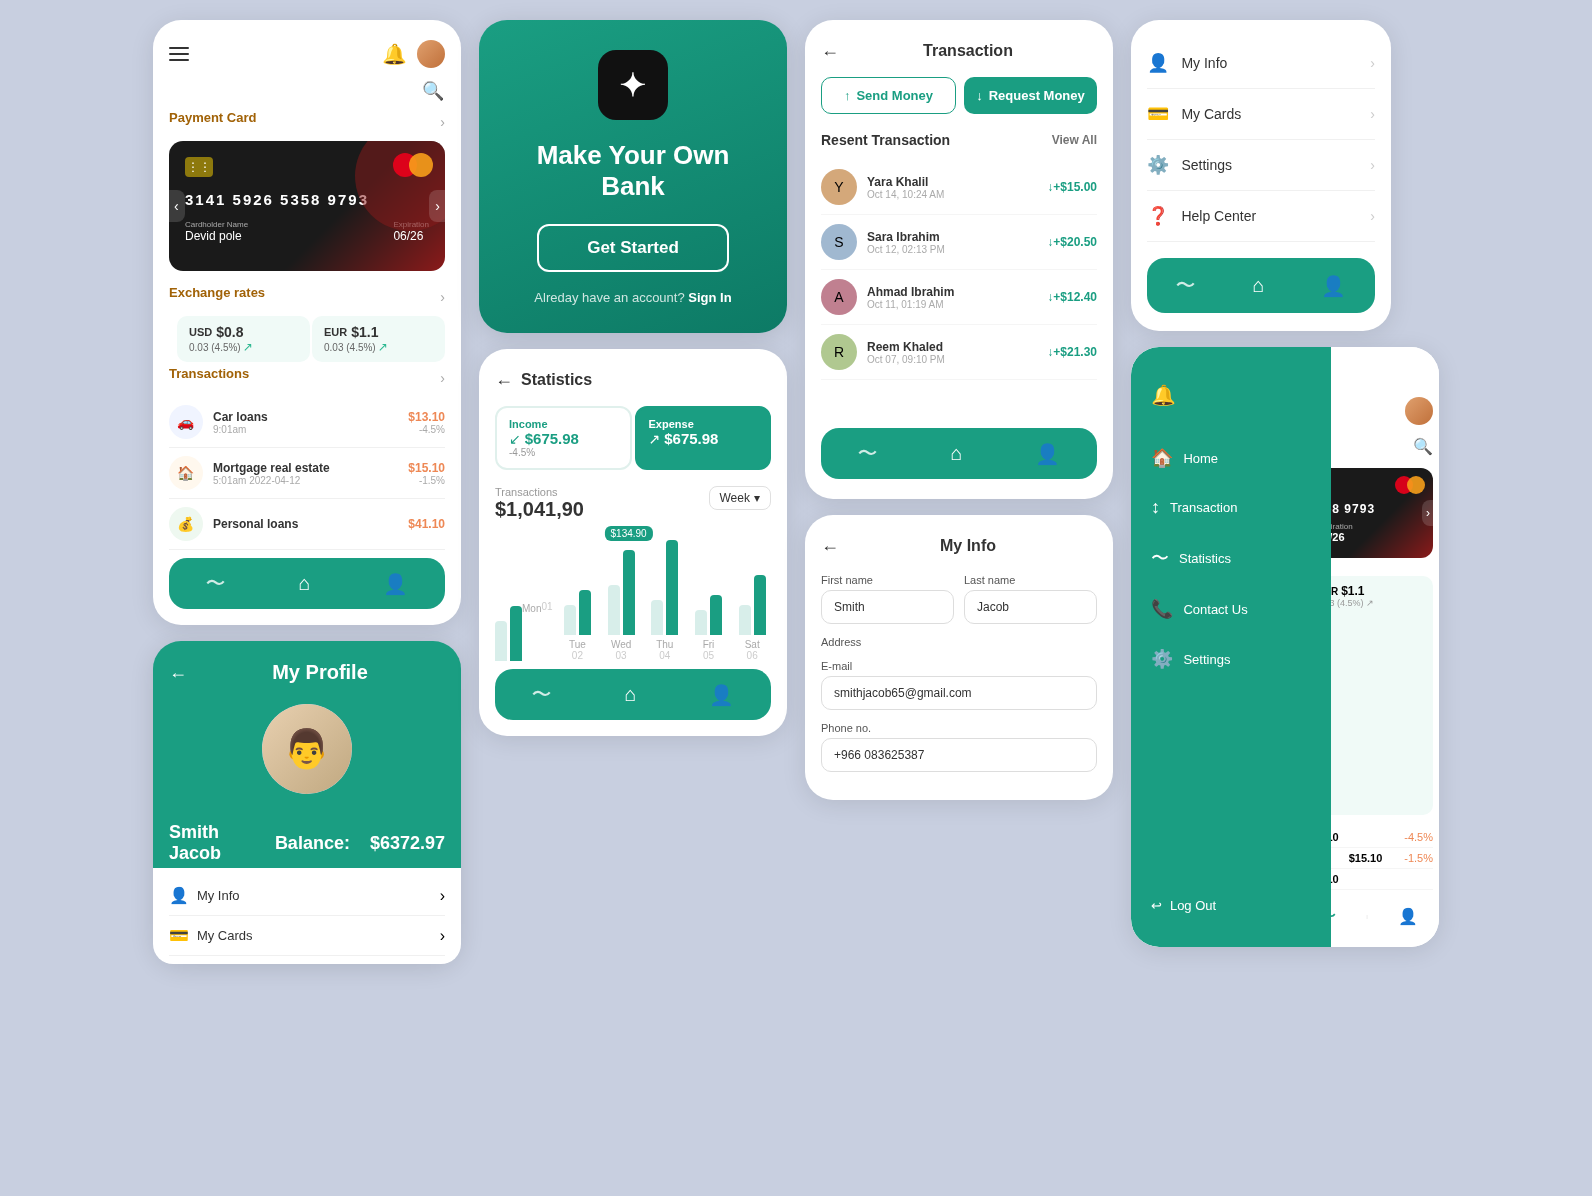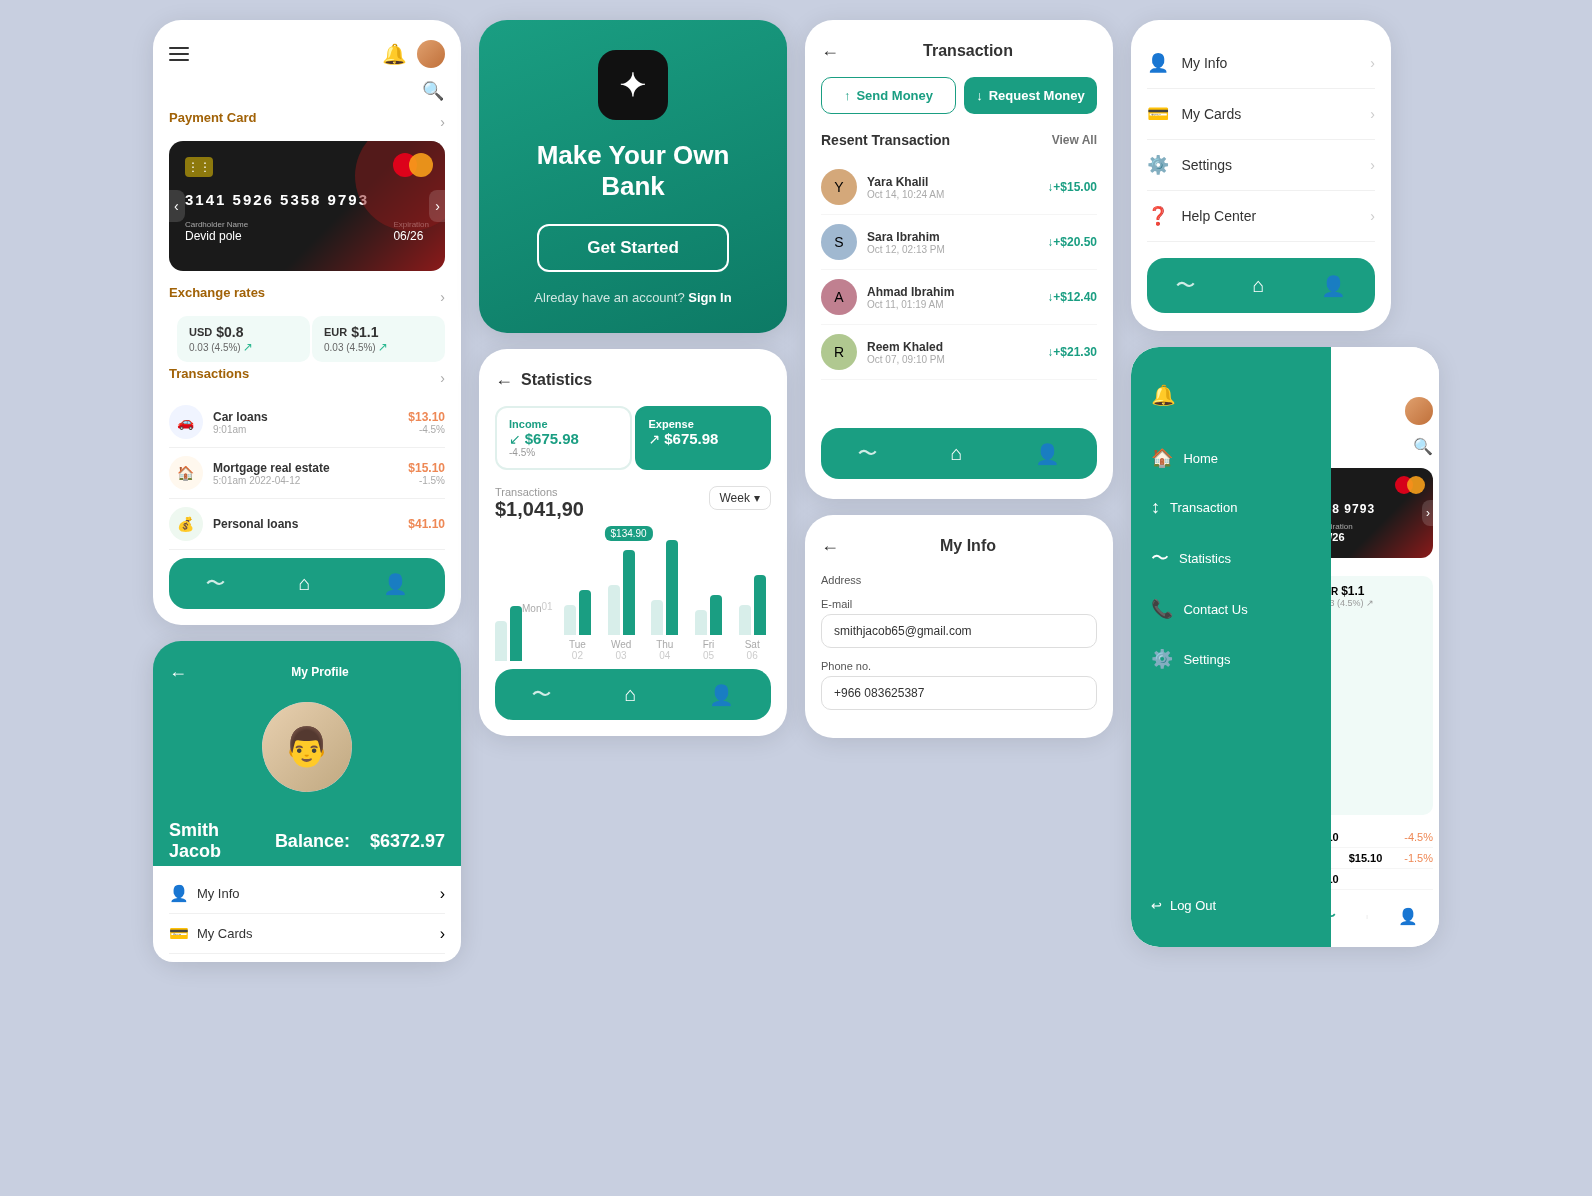--- a/index.html
+++ b/index.html
@@ -132,21 +132,21 @@
     .bar { border-radius: 4px 4px 0 0; }
     .bar.light { background: #d8eeea; }
     .bar.dark { background: #1a9e82; }
     .chart-day-label { font-size: 10px; color: #aaa; margin-top: 4px; }
     .chart-day-num { font-size: 10px; color: #ccc; }
     .bar-group-wrap { flex: 1; display: flex; flex-direction: column; align-items: center; }
 
     
     .profile-card { background: #1a9e82; border-radius: 28px; padding: 20px 16px 16px; width: 308px; box-shadow: 0 4px 24px rgba(0,0,0,0.12); }
     .profile-header { display: flex; align-items: center; gap: 8px; margin-bottom: 20px; }
-    .profile-title { font-size: 12px; font-weight: 700; color: #fff; text-align: center; flex: 1; }
+    .profile-title { font-size: 20px; font-weight: 700; color: #fff; text-align: center; flex: 1; }
     .profile-avatar { width: 90px; height: 90px; border-radius: 50%; background: #d0d8e8; margin: 0 auto 16px; overflow: hidden; display: flex; align-items: center; justify-content: center; font-size: 40px; }
     .profile-name { font-size: 18px; font-weight: 700; color: #fff; }
     .profile-balance { font-size: 18px; font-weight: 700; color: #fff; }
     .profile-info-row { display: flex; justify-content: space-between; align-items: center; margin-bottom: 4px; }
     .profile-bottom-bg { background: #fff; border-radius: 0 0 20px 20px; margin: 0 -16px -16px; padding: 8px 16px 8px; }
     .profile-bottom-item { display: flex; justify-content: space-between; align-items: center; padding: 10px 0; border-bottom: 1px solid #f0f0f0; cursor: pointer; }
     .profile-bottom-text { font-size: 13px; color: #333; display: flex; align-items: center; gap: 8px; }
     .profile-bottom-icon { font-size: 16px; color: #555; }
 
     
@@ -537,20 +537,30 @@
       <span class="nav-icon">👤</span>
     </div>
   </div>
 
   <div class="myinfo-screen">
     <div class="myinfo-header">
       <span class="back-arrow">←</span>
       <span class="myinfo-title">My Info</span>
     </div>
 
+    <div class="form-row">
+      <div class="form-field">
+        <div class="form-label">First name</div>
+        <input class="form-input" type="text" value="Smith" style="">
+      </div>
+      <div class="form-field">
+        <div class="form-label">Last name</div>
+        <input class="form-input" type="text" value="Jacob" style="">
+      </div>
+    </div>
 
     <div class="form-group">
       <div class="form-label">Address</div>
     </div>
 
     <div class="form-group">
       <div class="form-label">E-mail</div>
       <input class="form-input" type="email" value="smithjacob65@gmail.com" style="width: 100%;">
     </div>
 

